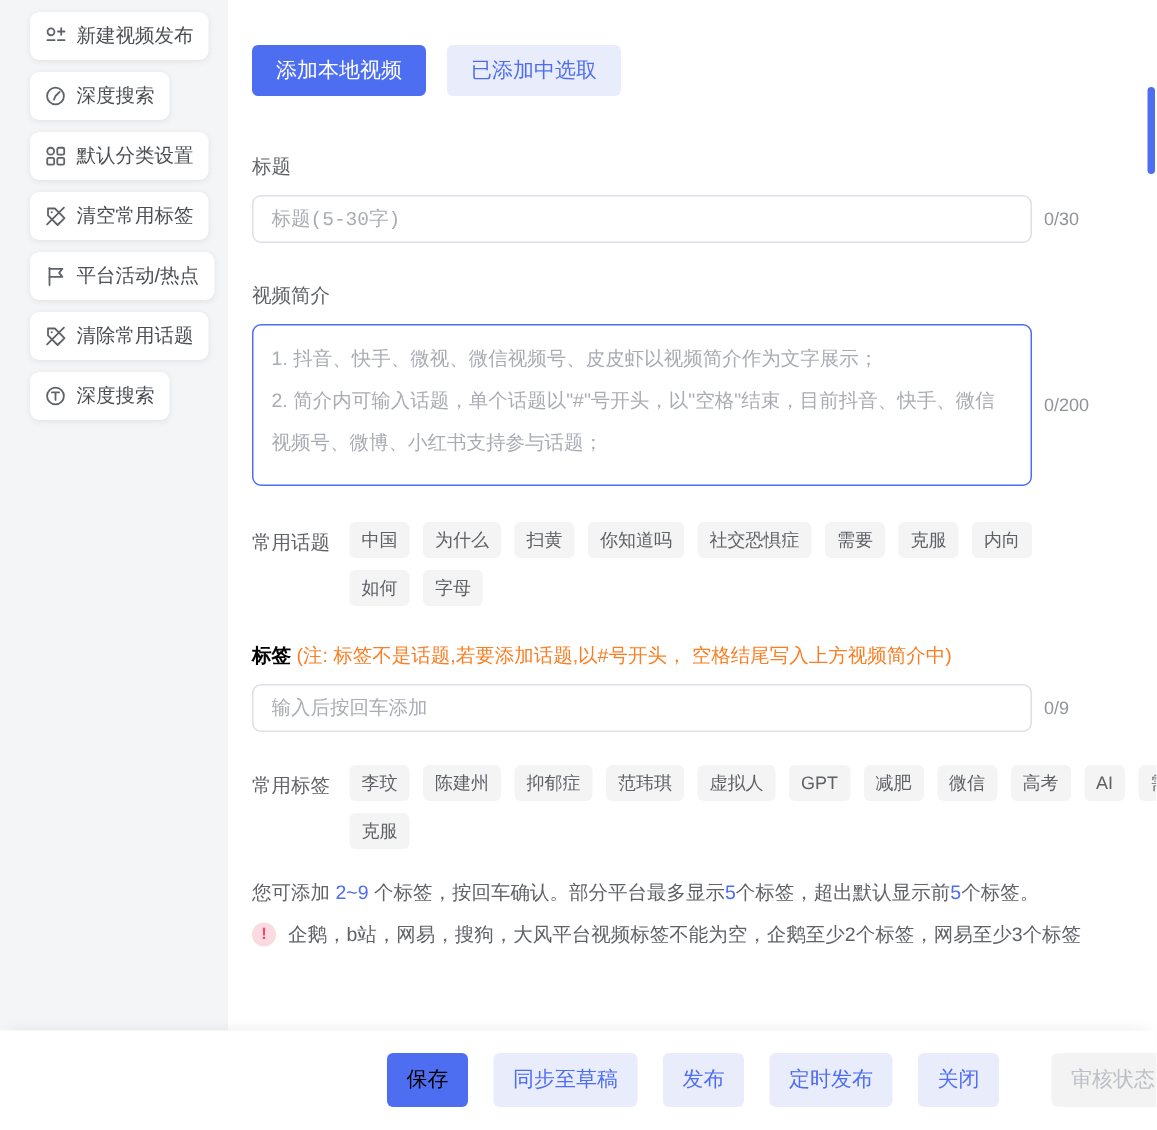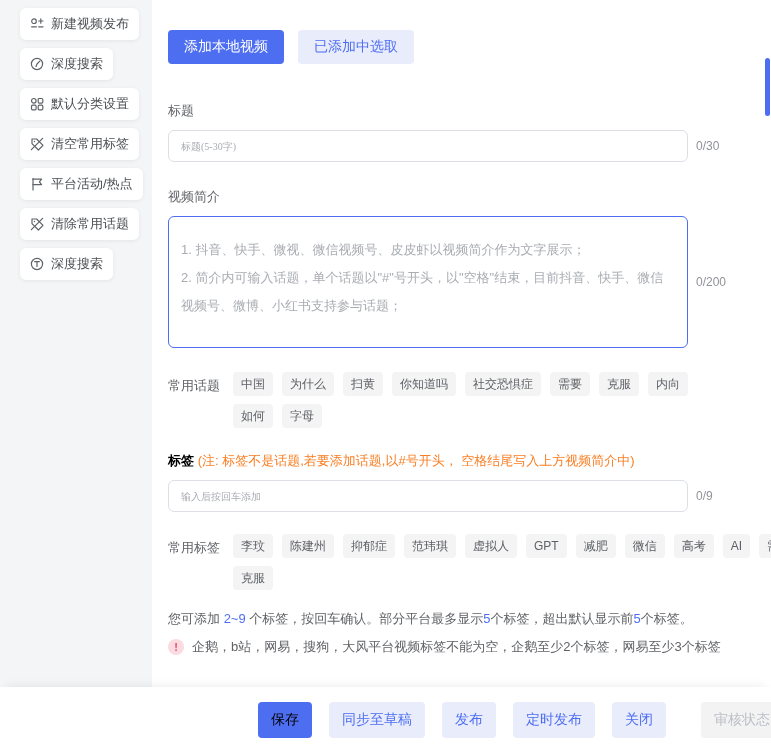--- a/index.html
+++ b/index.html
@@ -22,28 +22,28 @@
   .btn-row { display:flex; gap:14px; }
   .btn { border:none; border-radius:4px; font-size:14px; padding:8px 16px; cursor:pointer; }
   .btn-primary { background:#4e6ef2; color:#fff; }
   .btn-soft { background:#e9ecfb; color:#4e6ef2; }
   .hint { margin-top:12px; width:588px; font-size:13px; line-height:1.65; color:#9ca0a8; }
 
   .field-label { margin-top:38px; font-size:13px; color:#606266; }
   .field-label.tight { margin-top:26px; }
   .input-row { display:flex; align-items:center; margin-top:10px; }
   .text-input { width:520px; height:32px; border:1px solid #dcdfe6; border-radius:6px;
-    padding:0 12px; font-size:10px; color:#303133; outline:none;
-    font-family:Liberation Serif, serif; }
+    padding:0 12px; font-size:13px; color:#303133; outline:none;
+    font-family:Liberation Mono, monospace; }
   .text-input::placeholder { color:#a9acb2; }
   .counter { font-size:12px; color:#909399; margin-left:8px; }
 
   .textarea-row { display:flex; align-items:center; margin-top:10px; }
-  .textarea-box { width:520px; height:132px; border:1px solid #4e6ef2; border-radius:6px;
-    padding:19px 12px; cursor:text; background:#fff; }
+  .textarea-box { width:520px; height:108px; border:1px solid #4e6ef2; border-radius:6px;
+    padding:8px 12px; cursor:text; background:#fff; }
   .ph-line { font-size:13px; line-height:28px; color:#a9acb2; }
 
   .chip-row { display:flex; margin-top:24px; }
   .chip-row-label { font-size:13px; color:#606266; margin-right:13px; padding-top:5px; white-space:nowrap; }
   .chip-lines { display:flex; flex-direction:column; gap:8px; }
   .chip-line { display:flex; gap:9px; }
   .tag { background:#f4f4f5; color:#5d6065; font-size:12px; line-height:14px;
     padding:5px 8px; border-radius:4px; white-space:nowrap; cursor:pointer; }
 
   .tag-label-row { margin-top:24px; font-size:13px; }

